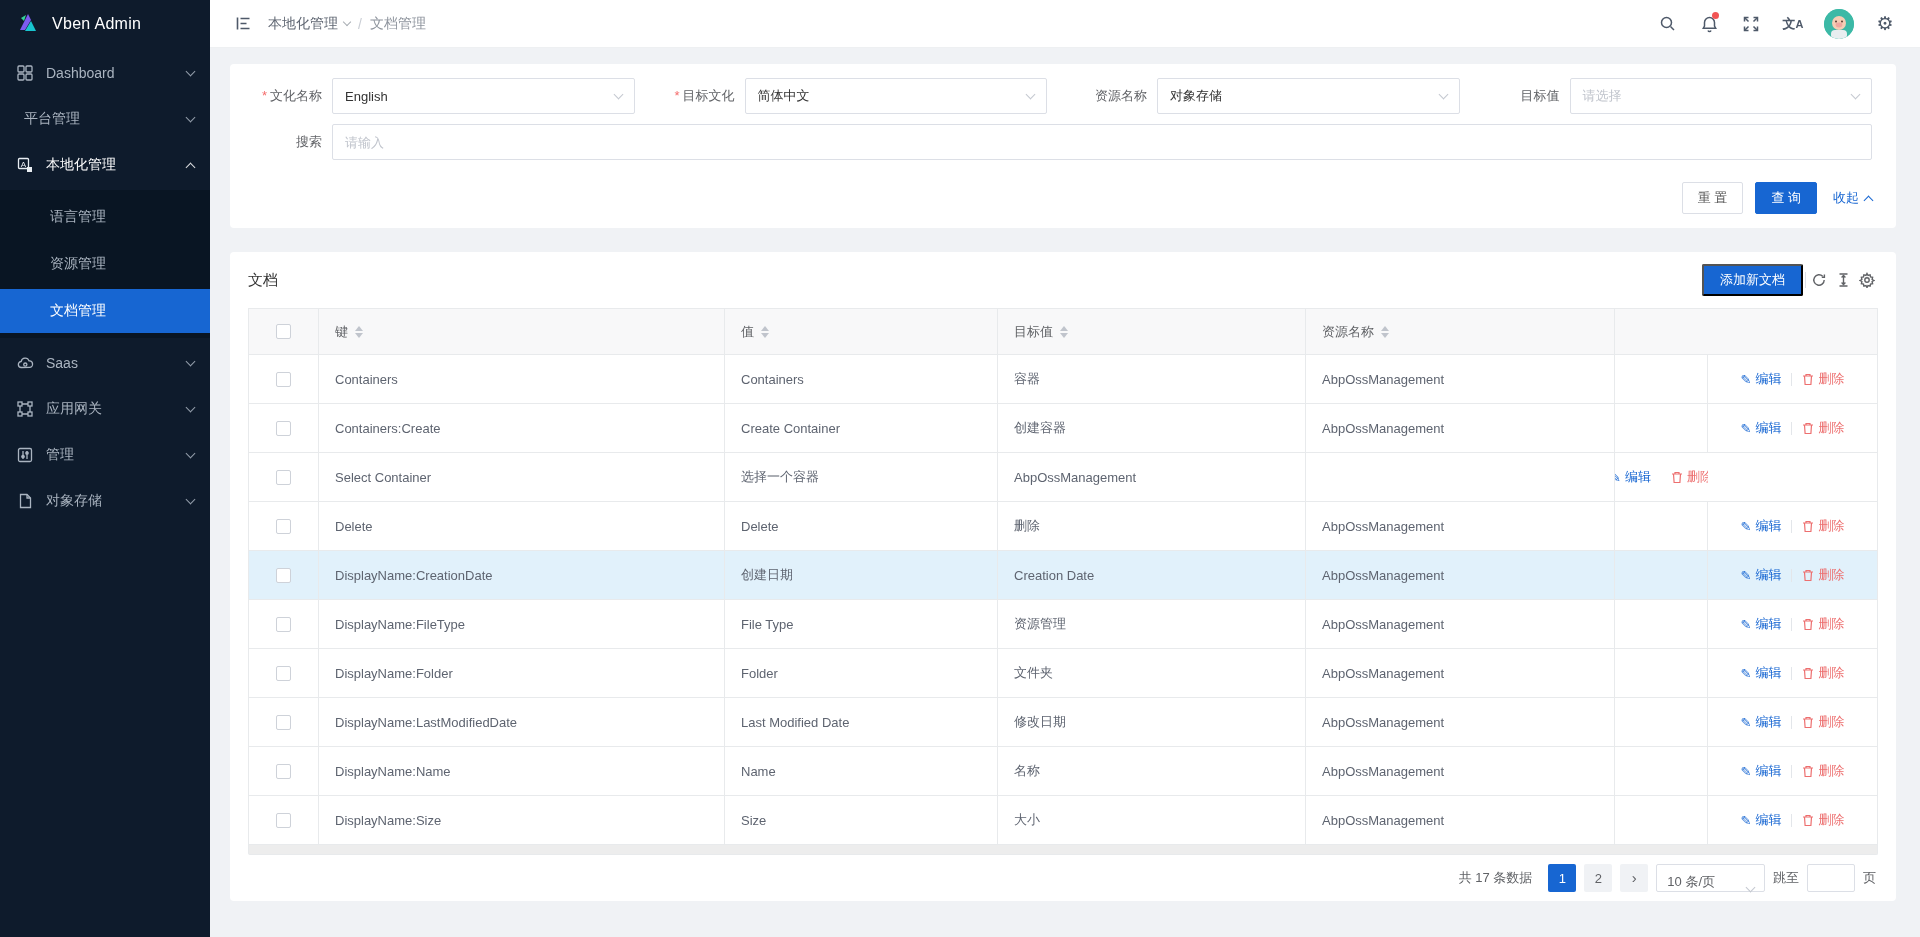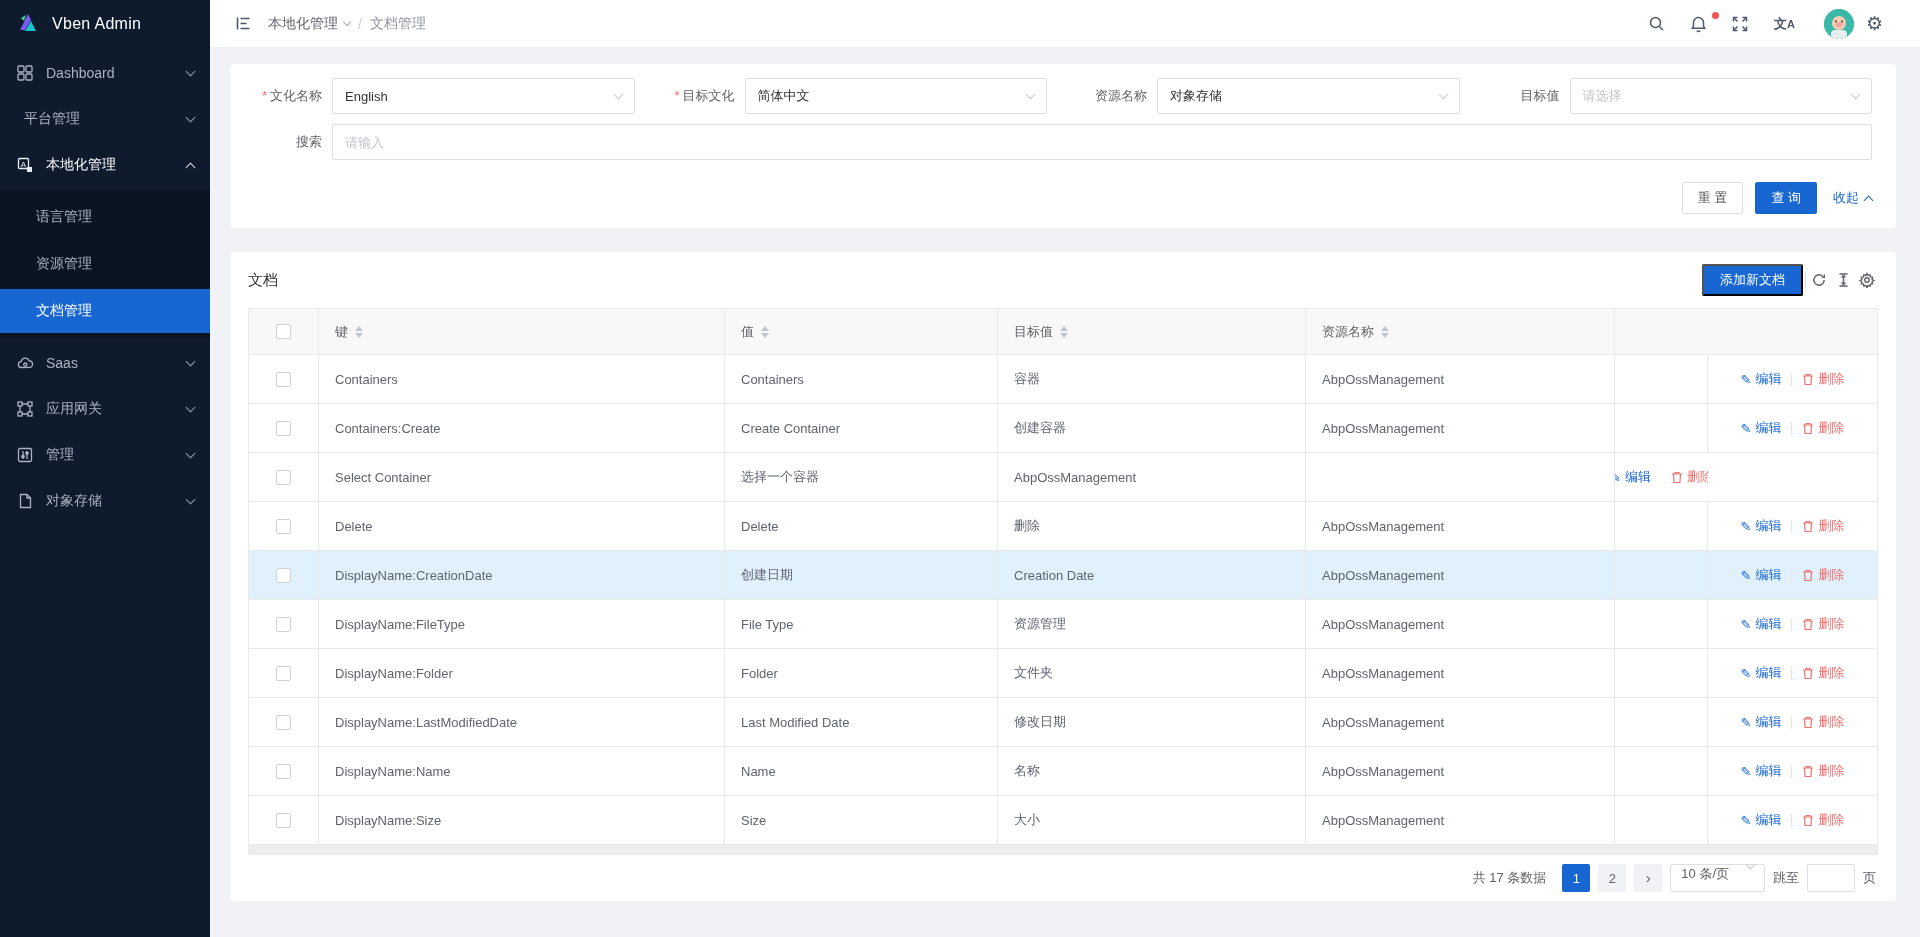--- a/index.html
+++ b/index.html
@@ -9,37 +9,37 @@
   
   .sidebar{width:210px;height:937px;background:#0e1b2c;flex:none;display:flex;flex-direction:column}
   .logo{height:48px;display:flex;align-items:center;padding-left:14px;gap:10px;cursor:pointer}
   .logo-title{color:#fff;font-size:16px;font-weight:normal;letter-spacing:.3px}
   .mi{height:42px;margin:4px 0;display:flex;align-items:center;padding:0 16px;color:#aab4c0;font-size:14px;cursor:pointer;position:relative}
   .mi .mi-icon{width:18px;height:18px;margin-right:12px;display:inline-flex;align-items:center;justify-content:center}
   .mi.noicon{padding-left:24px}
   .mi .mi-label{flex:1}
   .mi.parent-active{color:#fff}
   .submenu{background:#091523;padding:2px 0}
-  .smi{height:44px;margin:3px 0;display:flex;align-items:center;padding-left:36px;color:#aab4c0;font-size:14px;cursor:pointer}
+  .smi{height:44px;margin:3px 0;display:flex;align-items:center;padding-left:50px;color:#aab4c0;font-size:14px;cursor:pointer}
   .smi.active{background:#1766d2;color:#fff}
   .chev{display:inline-block;width:7px;height:7px;border-right:1.6px solid currentColor;border-bottom:1.6px solid currentColor;transform:rotate(45deg);margin-top:-4px;opacity:.85}
   .chev.up{transform:rotate(-135deg);margin-top:4px}
   .side-ic{stroke:#aab4c0;fill:none;stroke-width:1.3}
 
   
   .main{flex:1;display:flex;flex-direction:column;min-width:0}
   .topbar{height:48px;background:#fff;border-bottom:1px solid #eef0f2;display:flex;align-items:center;padding:0 16px;flex:none}
   .fold-btn{width:34px;height:34px;display:flex;align-items:center;justify-content:center;cursor:pointer;color:#4e5969}
   .crumbs{display:flex;align-items:center;gap:8px;margin-left:8px;font-size:14px}
   .crumb-parent{color:#5f6672;display:flex;align-items:center;gap:6px;cursor:pointer}
   .crumb-parent .chev{border-color:#9aa0a8;width:6px;height:6px}
   .crumb-sep{color:#c9cdd4}
   .crumb-current{color:#8f959e}
   .topbar-right{margin-left:auto;display:flex;align-items:center;gap:4px}
-  .tb-ic{width:38px;height:48px;display:flex;align-items:center;cursor:pointer;color:#4e5969;position:relative}
+  .tb-ic{width:38px;height:48px;display:flex;align-items:center;justify-content:center;cursor:pointer;color:#4e5969;position:relative}
   .tb-ic svg{stroke:#4e5969;fill:none;stroke-width:1.5}
   .badge-dot{position:absolute;top:12px;right:9px;width:7px;height:7px;border-radius:50%;background:#f25555}
   .lang-ic{font-size:13px;color:#4e5969;font-weight:bold}
   .avatar{width:30px;height:30px;border-radius:50%;background:#3cb9a6;margin:0 8px;cursor:pointer;overflow:hidden;display:flex;align-items:center;justify-content:center}
   .gear-glyph{font-size:19px;color:#4e5969}
 
   
   .content{flex:1;padding:16px 24px 0 20px;overflow:hidden}
   .card{background:#fff;border-radius:4px}
 
@@ -93,21 +93,21 @@
   .act-sep{width:1px;height:13px;background:#e3e6ea;margin:0 10px}
   .pencil{font-size:13px;line-height:1}
   .hscroll{height:10px;background:#ededed;border:1px solid #e8eaec;border-top:none;border-radius:0 0 2px 2px}
 
   
   .pagination{height:46px;display:flex;align-items:center;justify-content:flex-end;gap:8px;font-size:13px;color:#606266;padding-right:2px}
   .pg-total{margin-right:8px}
   .pg-item{min-width:28px;height:28px;border-radius:2px;background:#f0f2f5;display:flex;align-items:center;justify-content:center;cursor:pointer;color:#606266}
   .pg-item.active{background:#1766d2;color:#fff}
   .pg-next{font-size:15px;padding-bottom:2px}
-  .pg-size{height:28px;border:1px solid #dcdfe6;border-radius:2px;background:#fff;display:flex;align-items:flex-start;gap:18px;padding:0 10px;cursor:pointer}
+  .pg-size{height:28px;border:1px solid #dcdfe6;border-radius:2px;background:#fff;display:flex;align-items:flex-end;gap:32px;padding:0 10px;cursor:pointer}
   .pg-jump-input{width:48px;height:28px;border:1px solid #dcdfe6;border-radius:2px;outline:none;padding:0 6px;font-size:13px}
 </style>
 </head>
 <body>
 
 <aside class="sidebar">
   <div class="logo">
     <svg width="28" height="28" viewBox="0 0 28 28">
       <polygon points="6,20 14,4 17,10 11,20" fill="#7c5cf0"></polygon>
       <polygon points="11,21 17,11 22,21" fill="#18c5cf"></polygon>

